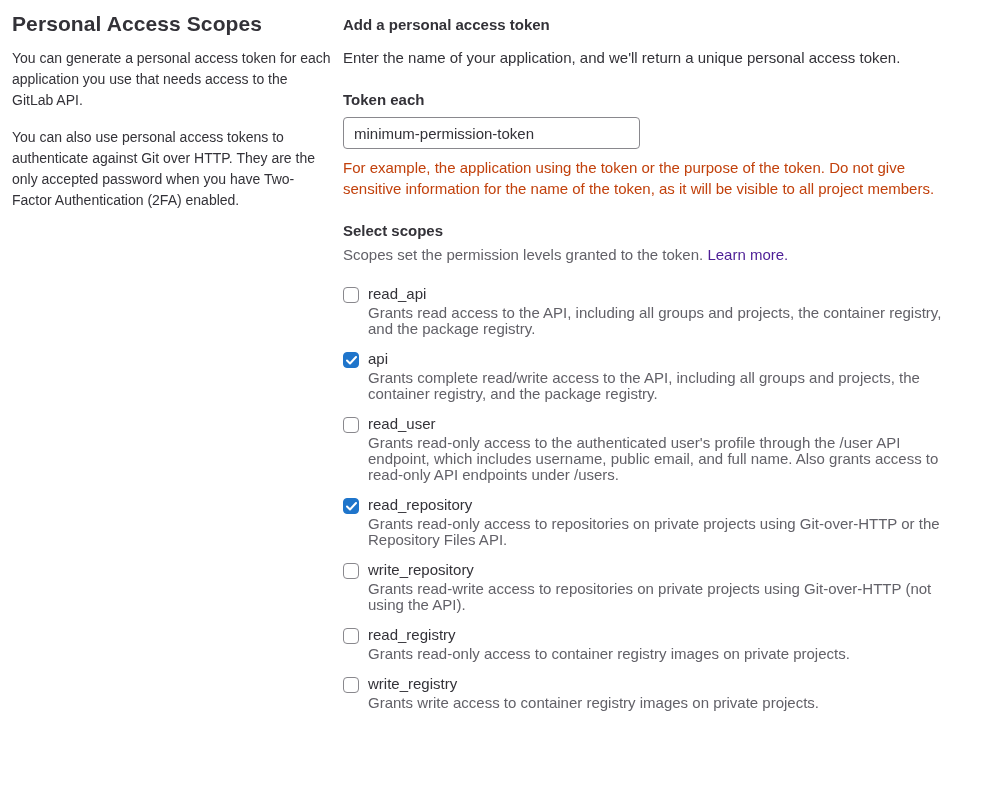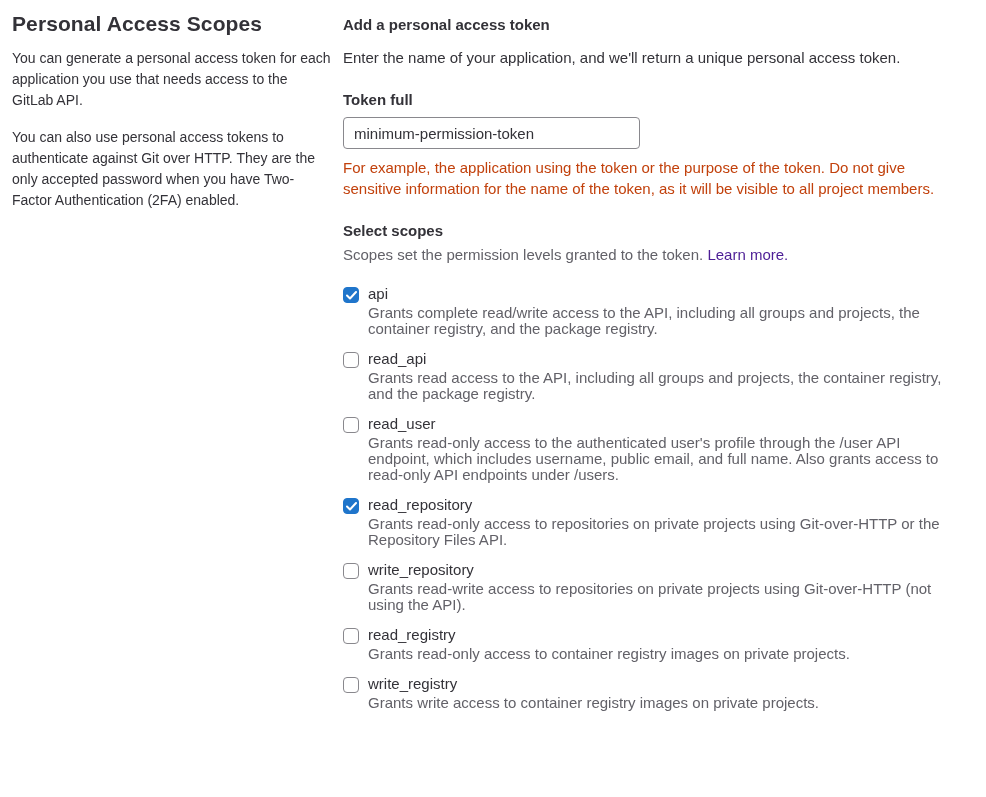--- a/index.html
+++ b/index.html
@@ -71,51 +71,51 @@
       <p>You can generate a personal access token for each application you use that needs access to the GitLab API.</p>
       <p>You can also use personal access tokens to authenticate against Git over HTTP. They are the only accepted password when you have Two-Factor Authentication (2FA) enabled.</p>
     </div>
   </div>
 
   <div class="right-col">
     <h2 class="form-heading">Add a personal access token</h2>
     <p class="form-desc">Enter the name of your application, and we'll return a unique personal access token.</p>
 
     <div class="group-token">
-      <label class="field-label">Token full</label>
+      <label class="field-label">Token each</label>
       <input class="text-input token-input" type="text" value="minimum-permission-token" style="">
       <p class="field-help">For example, the application using the token or the purpose of the token. Do not give sensitive information for the name of the token, as it will be visible to all project members.</p>
     </div>
 
 
     <div>
       <label class="field-label" style="margin-bottom:6px">Select scopes</label>
       <p class="scopes-help"><span>Scopes set the permission levels granted to the token. </span><a>Learn more.</a></p>
 
       <div>
 
         <div class="scope-row">
+          <div class="checkbox">
+            
+          </div>
+          <div class="scope-text">
+            <span class="scope-label">read_api</span>
+            <div class="scope-desc">Grants read access to the API, including all groups and projects, the container registry, and the package registry.</div>
+          </div>
+        </div>
+
+        <div class="scope-row">
           <div class="checkbox checked">
             <svg width="11" height="9" viewBox="0 0 11 9">
                 <path d="M1 4.5 L4 7.5 L10 1" fill="none" stroke="#fff" stroke-width="2" stroke-linecap="round" stroke-linejoin="round"></path>
               </svg>
           </div>
           <div class="scope-text">
             <span class="scope-label">api</span>
             <div class="scope-desc">Grants complete read/write access to the API, including all groups and projects, the container registry, and the package registry.</div>
-          </div>
-        </div>
-
-        <div class="scope-row">
-          <div class="checkbox">
-            
-          </div>
-          <div class="scope-text">
-            <span class="scope-label">read_api</span>
-            <div class="scope-desc">Grants read access to the API, including all groups and projects, the container registry, and the package registry.</div>
           </div>
         </div>
 
         <div class="scope-row">
           <div class="checkbox">
             
           </div>
           <div class="scope-text">
             <span class="scope-label">read_user</span>
             <div class="scope-desc">Grants read-only access to the authenticated user's profile through the /user API endpoint, which includes username, public email, and full name. Also grants access to read-only API endpoints under /users.</div>

